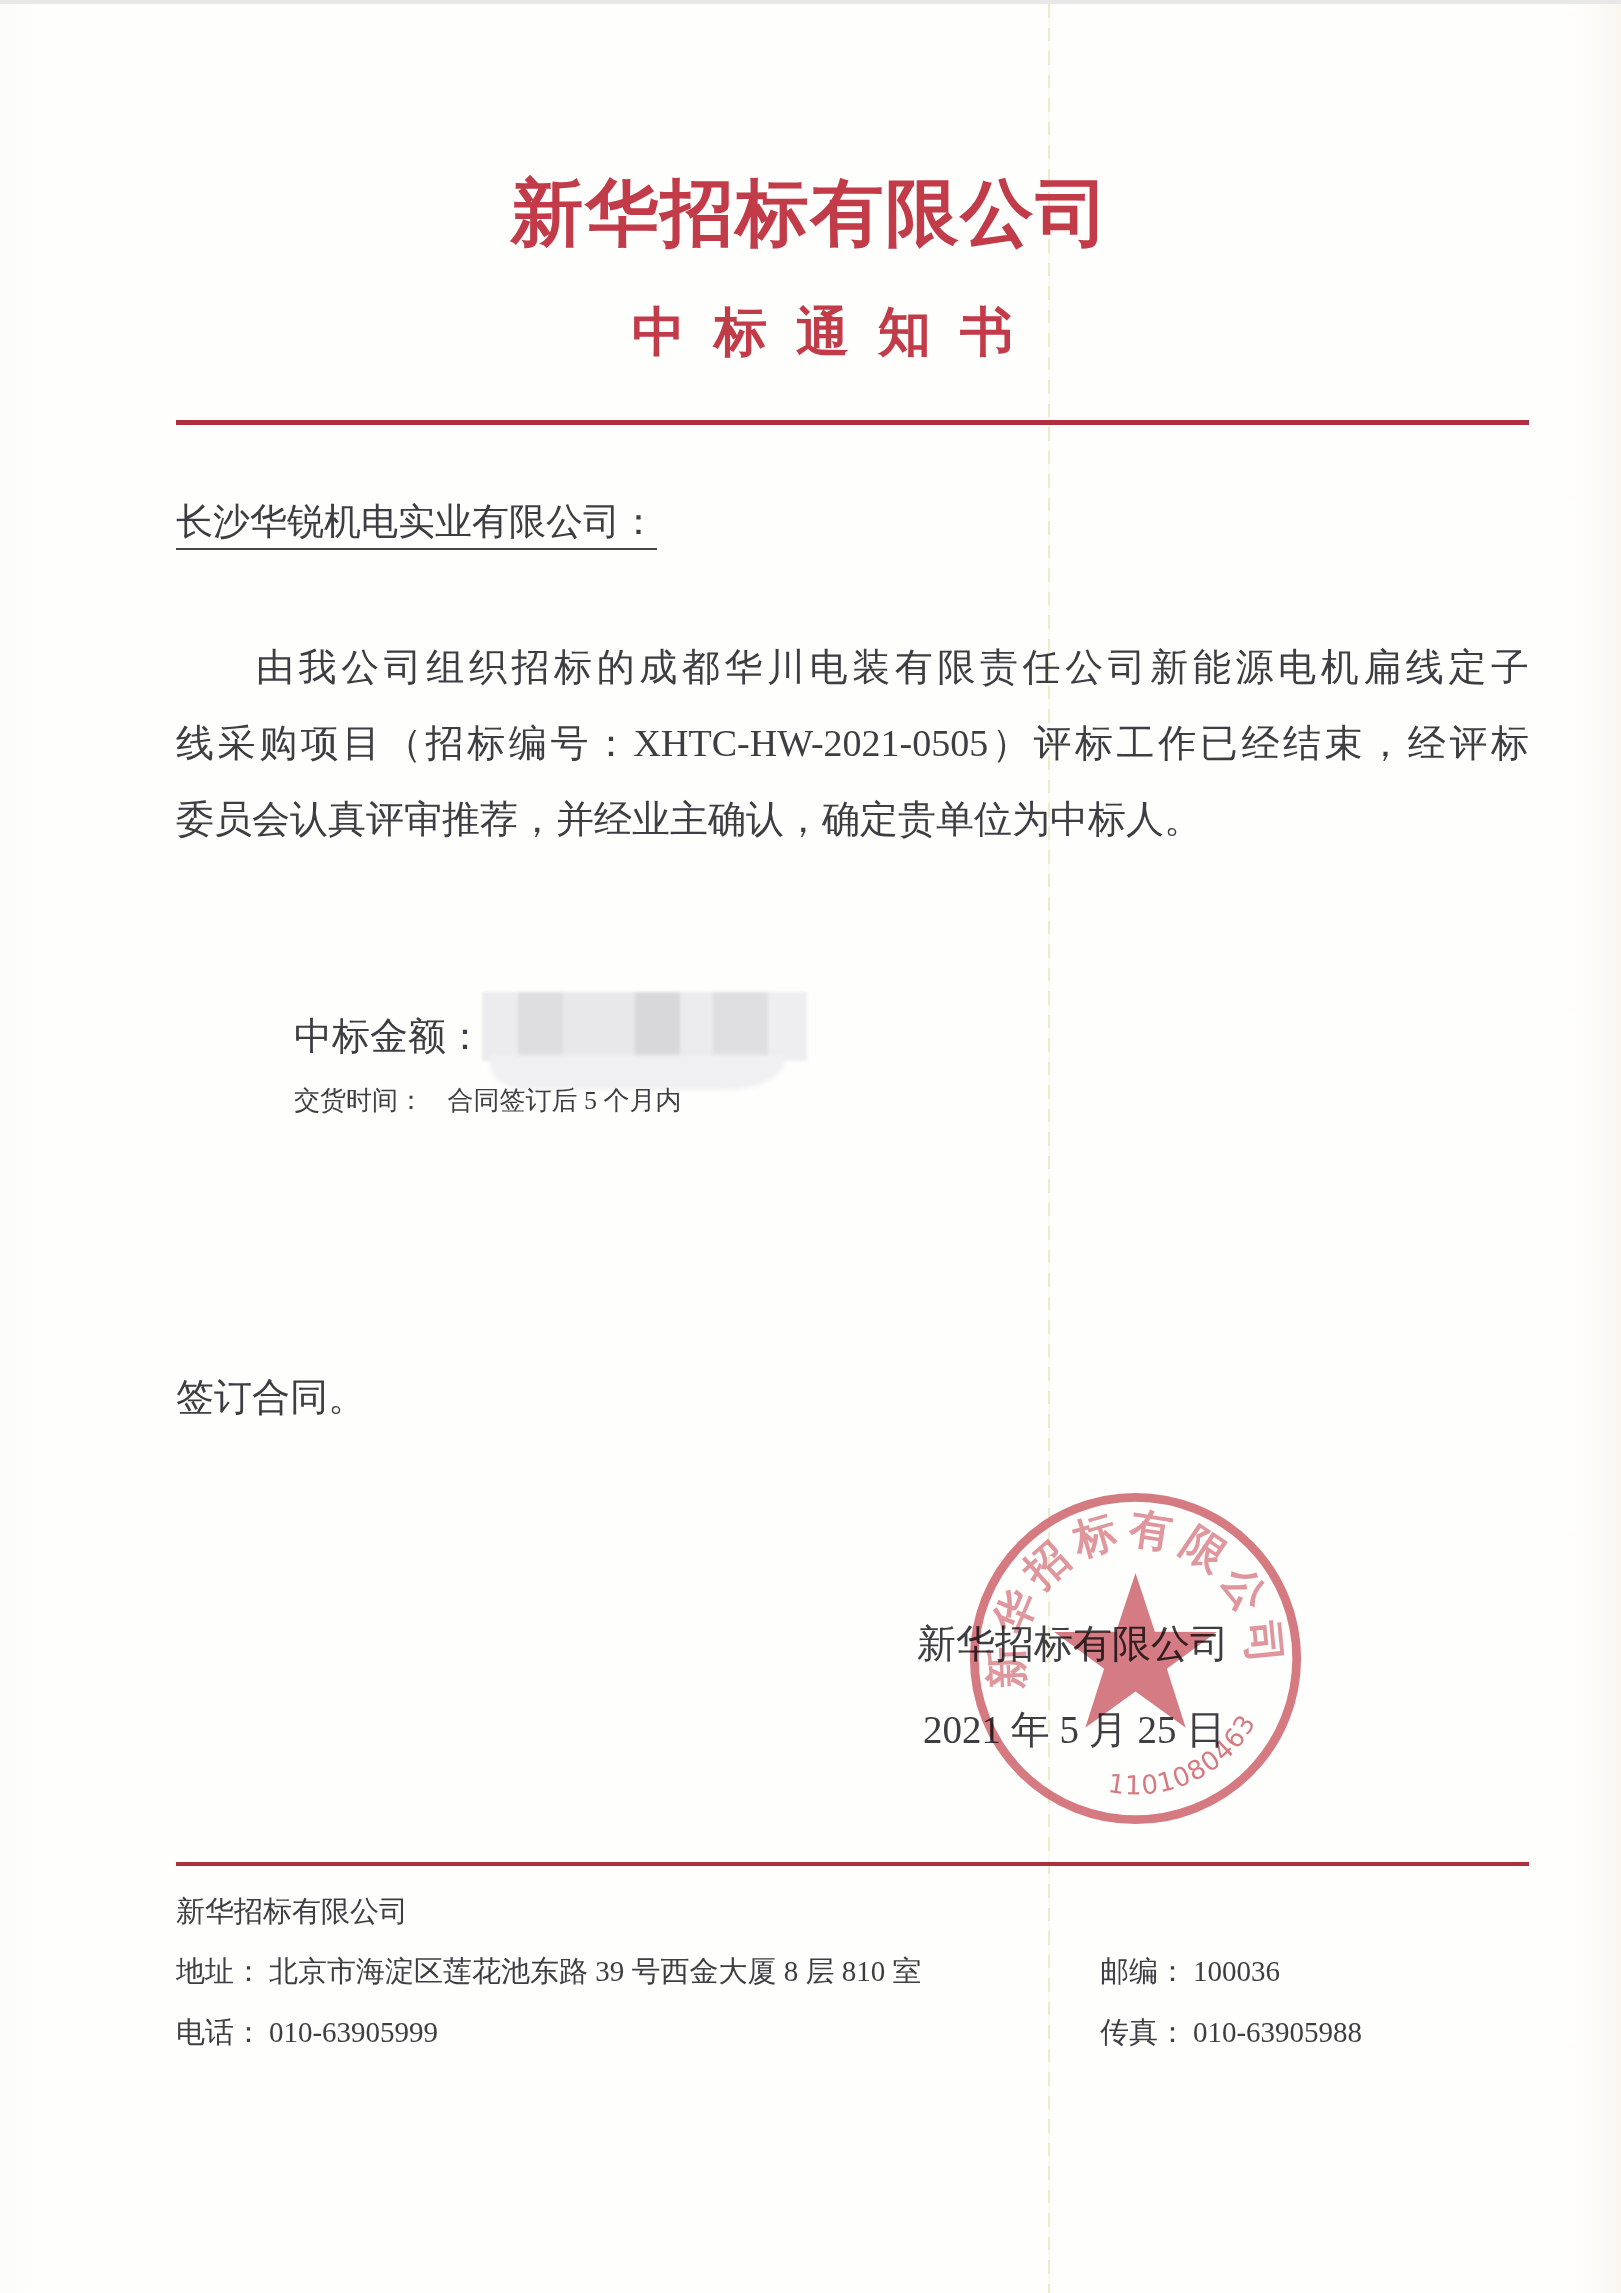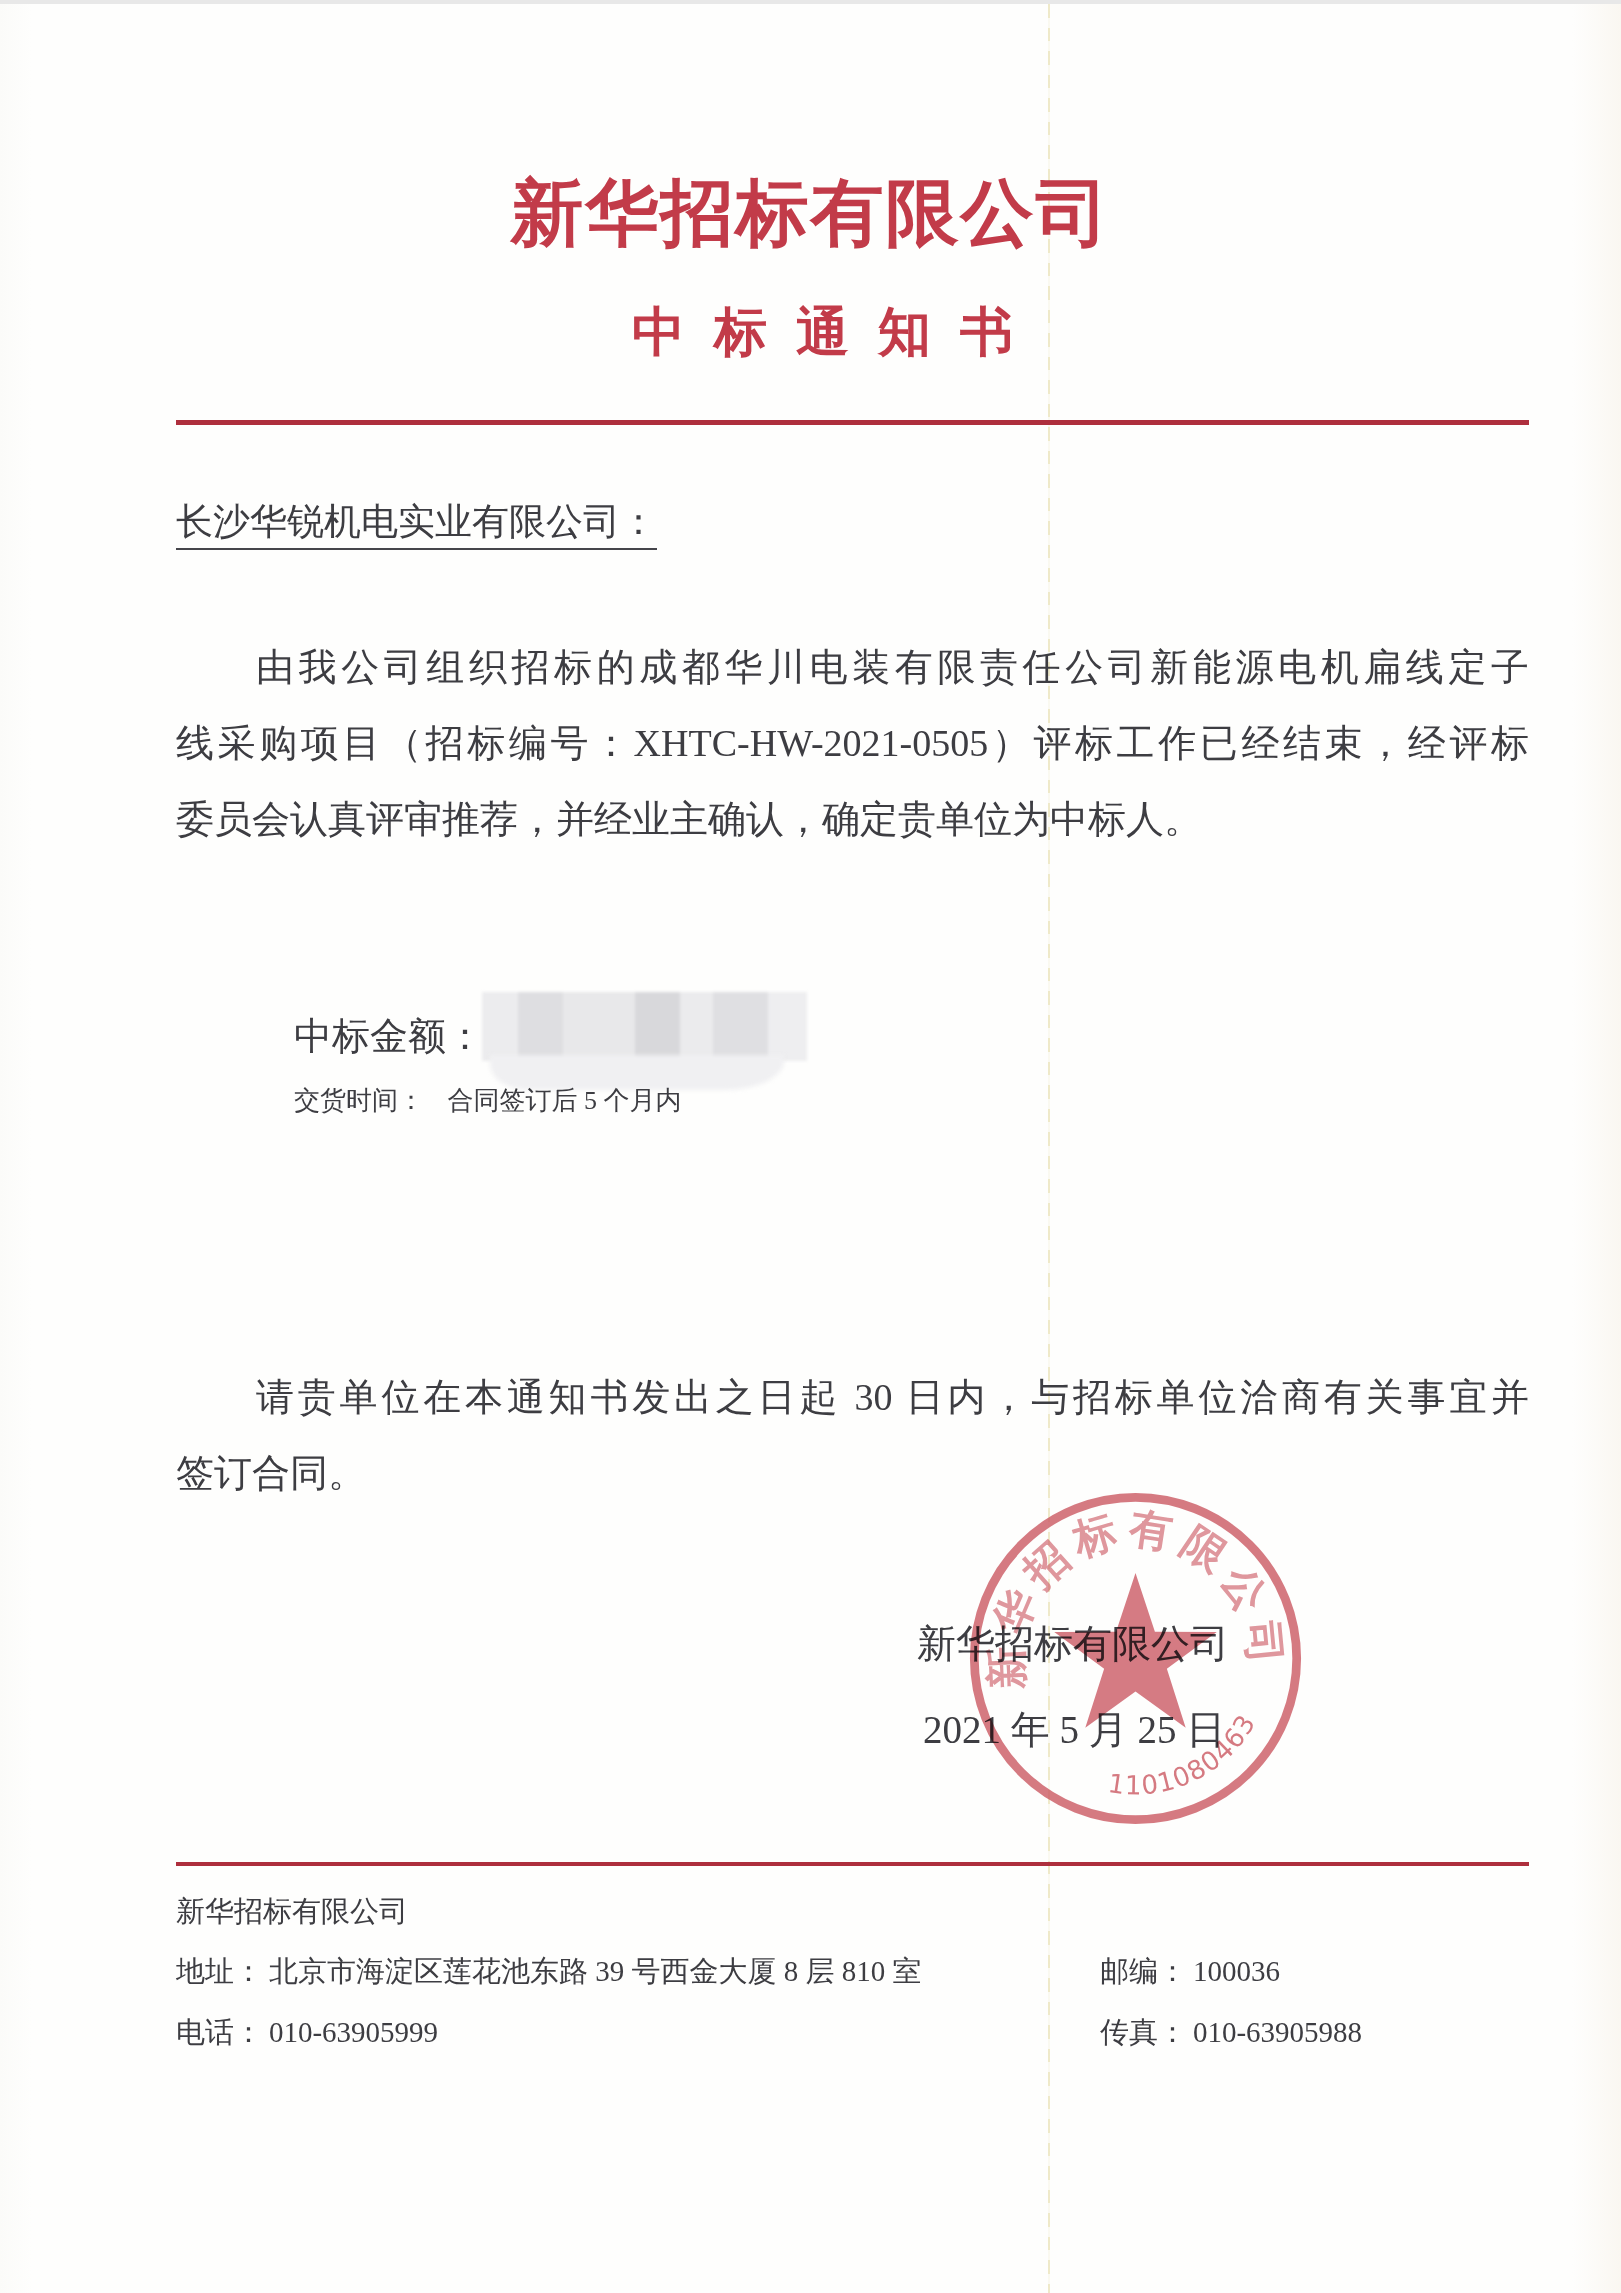--- a/index.html
+++ b/index.html
@@ -109,21 +109,20 @@
     <span class="lab">中标金额：</span>
   </div>
   <div class="redact"></div>
   <div class="redact-tail"></div>
 
   <div class="delivery-row">
     <span class="lab">交货时间：</span><span class="val">合同签订后 5 个月内</span>
   </div>
 
   <div class="para para-2">
-    <div class="pline just indent">请贵单位在本通知书发出之日起 30 日内，与招标单位洽商有关事宜并</div>
     <div class="pline">签订合同。</div>
   </div>
 
   <svg class="stamp" viewBox="0 0 380 380" xmlns="http://www.w3.org/2000/svg">
     <defs>
       <path id="arcTop" d="M 76,220.5 A 118,118 0 1 1 304,220.5" fill="none"></path>
       <path id="arcBottom" d="M 160.9,326.9 A 140,140 0 0 0 318,247" fill="none"></path>
     </defs>
     <circle cx="190" cy="190" r="166" fill="none" stroke="#d05862" stroke-width="9" opacity="0.8"></circle>
     <polygon points="190,102 210,162.5 273.7,162.8 222.3,200.5 241.7,261.2 190,224 138.3,261.2 157.7,200.5 106.3,162.8 170,162.5" fill="#ce5560" opacity="0.78"></polygon>

